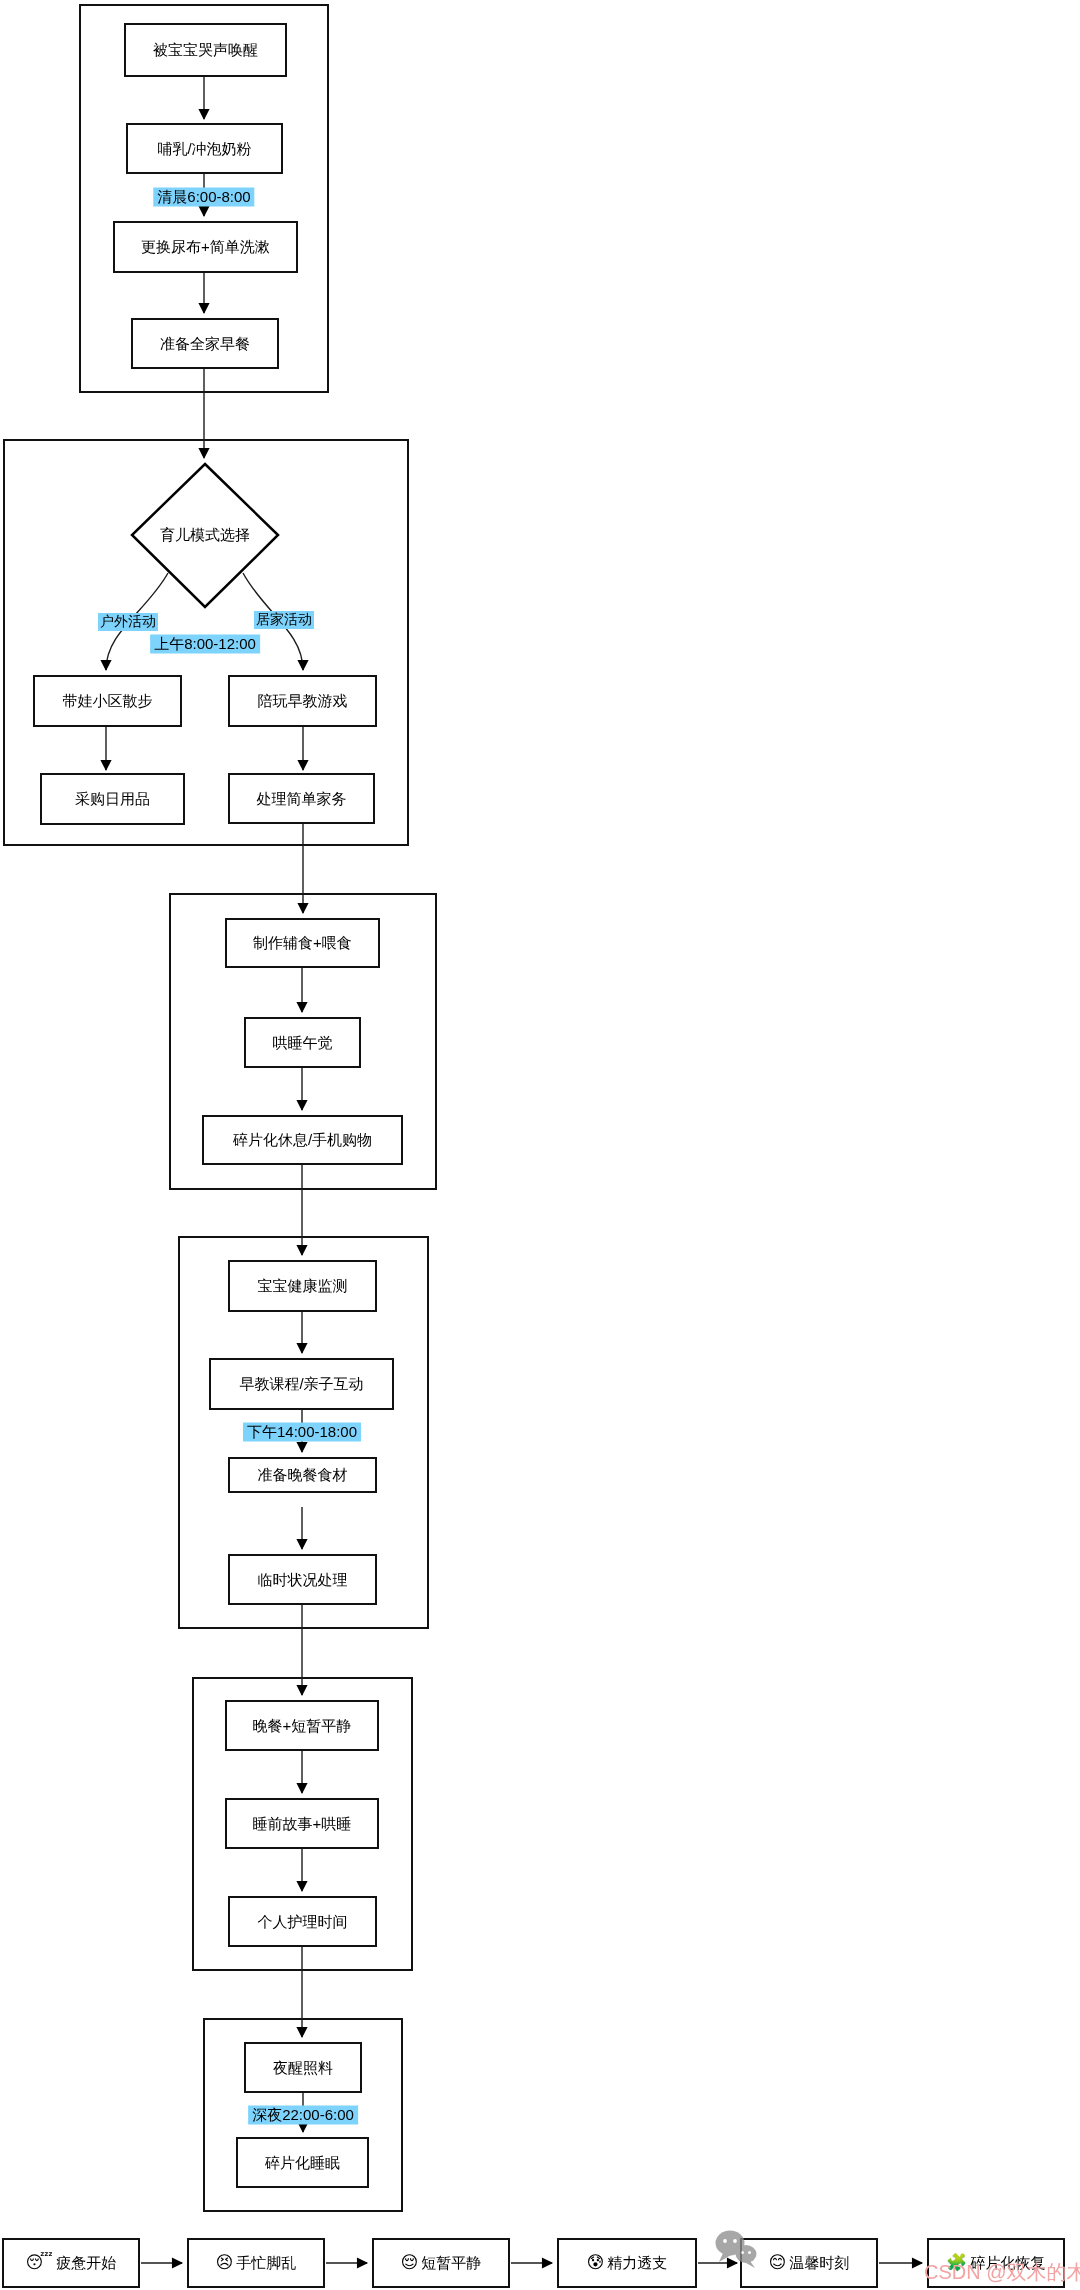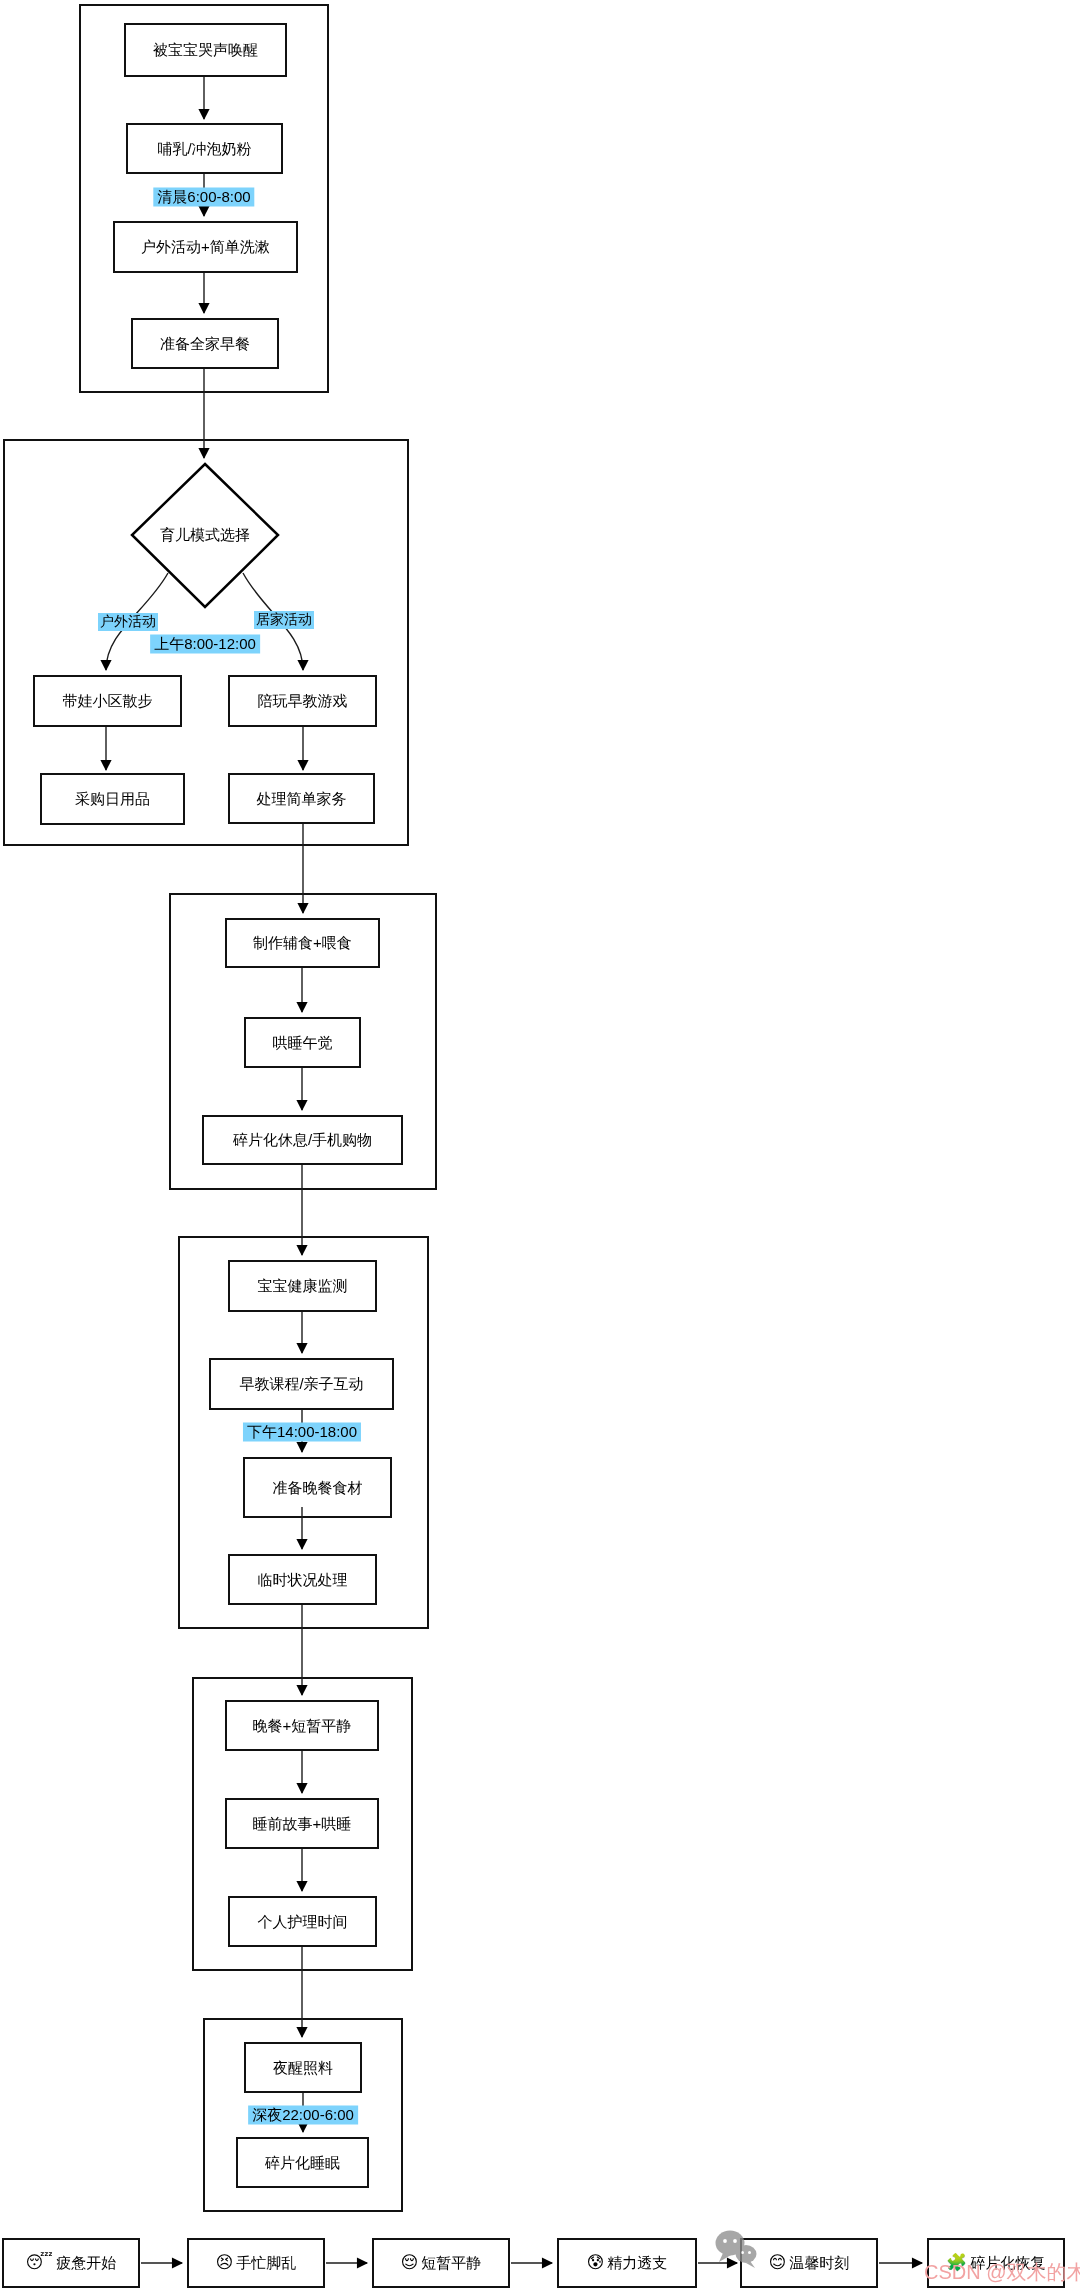--- a/index.html
+++ b/index.html
@@ -31,35 +31,35 @@
 
   <div class="group" style="left:79px;top:4px;width:250px;height:389px"></div>
   <div class="group" style="left:3px;top:439px;width:406px;height:407px"></div>
   <div class="group" style="left:169px;top:893px;width:268px;height:297px"></div>
   <div class="group" style="left:178px;top:1236px;width:251px;height:393px"></div>
   <div class="group" style="left:192px;top:1677px;width:221px;height:294px"></div>
   <div class="group" style="left:203px;top:2018px;width:200px;height:194px"></div>
 
   <div class="node" style="left:124px;top:23px;width:163px;height:54px">被宝宝哭声唤醒</div>
   <div class="node" style="left:126px;top:123px;width:157px;height:51px">哺乳/冲泡奶粉</div>
-  <div class="node" style="left:113px;top:221px;width:185px;height:52px">户外活动+简单洗漱</div>
+  <div class="node" style="left:113px;top:221px;width:185px;height:52px">更换尿布+简单洗漱</div>
   <div class="node" style="left:131px;top:318px;width:148px;height:51px">准备全家早餐</div>
 
   <div class="node" style="left:33px;top:675px;width:149px;height:52px">带娃小区散步</div>
   <div class="node" style="left:228px;top:675px;width:149px;height:52px">陪玩早教游戏</div>
   <div class="node" style="left:40px;top:773px;width:145px;height:52px">采购日用品</div>
   <div class="node" style="left:228px;top:773px;width:147px;height:51px">处理简单家务</div>
 
   <div class="node" style="left:225px;top:918px;width:155px;height:50px">制作辅食+喂食</div>
   <div class="node" style="left:244px;top:1017px;width:117px;height:51px">哄睡午觉</div>
   <div class="node" style="left:202px;top:1115px;width:201px;height:50px">碎片化休息/手机购物</div>
 
   <div class="node" style="left:228px;top:1260px;width:149px;height:52px">宝宝健康监测</div>
   <div class="node" style="left:209px;top:1358px;width:185px;height:52px">早教课程/亲子互动</div>
-  <div class="node" style="left:243px;top:1457px;width:149px;height:61px">准备晚餐食材</div>
+  <div class="node" style="left:228px;top:1457px;width:149px;height:36px">准备晚餐食材</div>
   <div class="node" style="left:228px;top:1554px;width:149px;height:51px">临时状况处理</div>
 
   <div class="node" style="left:225px;top:1700px;width:154px;height:51px">晚餐+短暂平静</div>
   <div class="node" style="left:225px;top:1798px;width:154px;height:51px">睡前故事+哄睡</div>
   <div class="node" style="left:228px;top:1896px;width:149px;height:51px">个人护理时间</div>
 
   <div class="node" style="left:244px;top:2042px;width:118px;height:51px">夜醒照料</div>
   <div class="node" style="left:236px;top:2137px;width:133px;height:51px">碎片化睡眠</div>
 
   <div class="node emo" style="left:2px;top:2238px;width:138px;height:50px">

